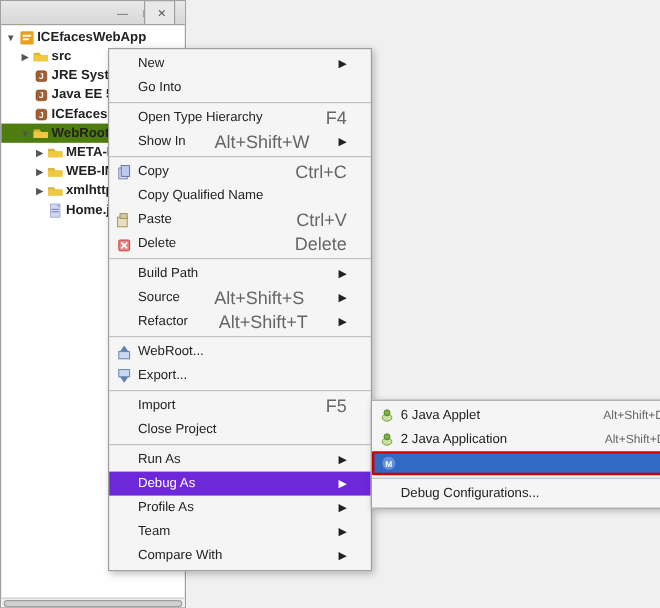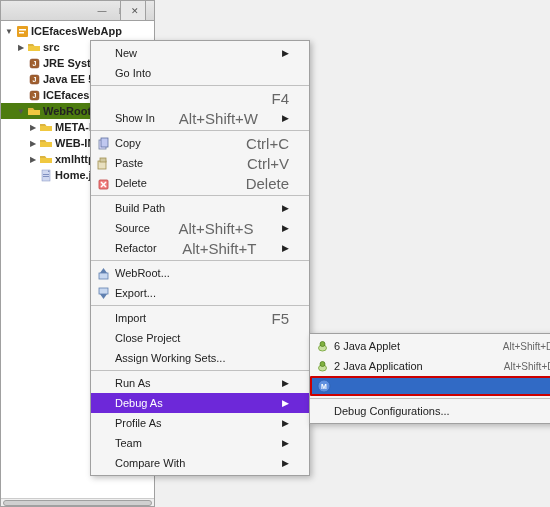--- a/index.html
+++ b/index.html
@@ -353,37 +353,41 @@
 <div class="context-menu" id="context-menu">
 <div class="menu-item">
       <span>New</span>
       <span class="arrow">▶</span>
     </div>
     <div class="menu-item">
       <span>Go Into</span>
     </div>
     <div class="menu-separator"></div>
     <div class="menu-item">
+      <span>Open Type Hierarchy</span>
       <span class="shortcut">F4</span>
     </div>
     <div class="menu-item">
       <span>Show In</span>
       <span class="shortcut">Alt+Shift+W</span>
       <span class="arrow">▶</span>
     </div>
     <div class="menu-separator"></div>
     <div class="menu-item">
       <span class="icon">
         <svg width="13" height="13">
           <rect x="2" y="3" width="7" height="9" fill="#e0e0ff" stroke="#7080a0" stroke-width="0.8"></rect>
           <rect x="4" y="1" width="7" height="9" fill="#c0c8f0" stroke="#6070a0" stroke-width="0.8"></rect>
         </svg>
       </span>
       <span>Copy</span>
       <span class="shortcut">Ctrl+C</span>
+    </div>
+    <div class="menu-item">
+      <span>Copy Qualified Name</span>
     </div>
     <div class="menu-item">
       <span class="icon">
         <svg width="13" height="13">
           <rect x="1" y="4" width="8" height="8" fill="#e8e0c0" stroke="#a09050" stroke-width="0.8"></rect>
           <rect x="3" y="1" width="6" height="4" fill="#d0c8a0" stroke="#a09050" stroke-width="0.8"></rect>
         </svg>
       </span>
       <span>Paste</span>
       <span class="shortcut">Ctrl+V</span>
@@ -434,23 +438,20 @@
       <span>Export...</span>
     </div>
     <div class="menu-separator"></div>
     <div class="menu-item">
       <span>Import</span>
       <span class="shortcut">F5</span>
     </div>
     <div class="menu-item">
       <span>Close Project</span>
     </div>
-    <div class="menu-item">
-      <span>Assign Working Sets...</span>
-    </div>
     <div class="menu-separator"></div>
     <div class="menu-item">
       <span>Run As</span>
       <span class="arrow">▶</span>
     </div>
     <div class="menu-item hovered">
       <span>Debug As</span>
       <span class="arrow">▶</span>
     </div>
     <div class="menu-item">

